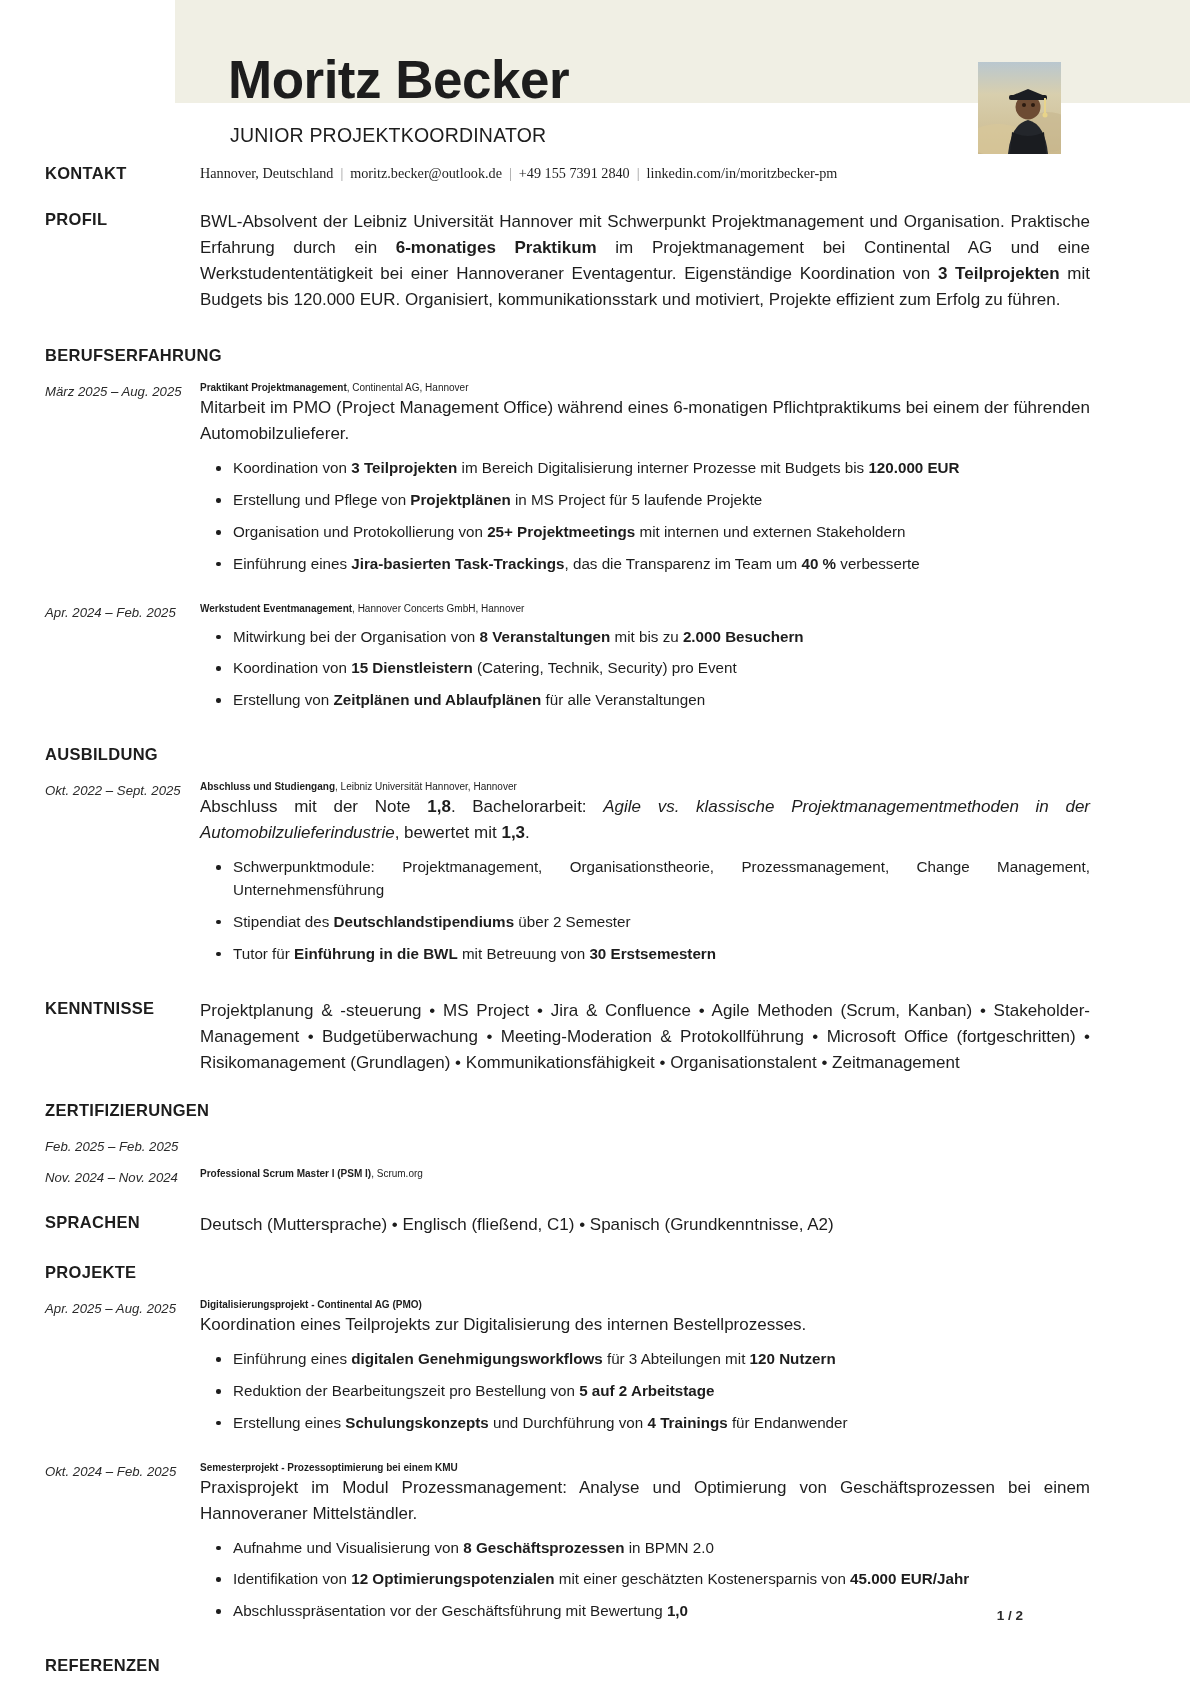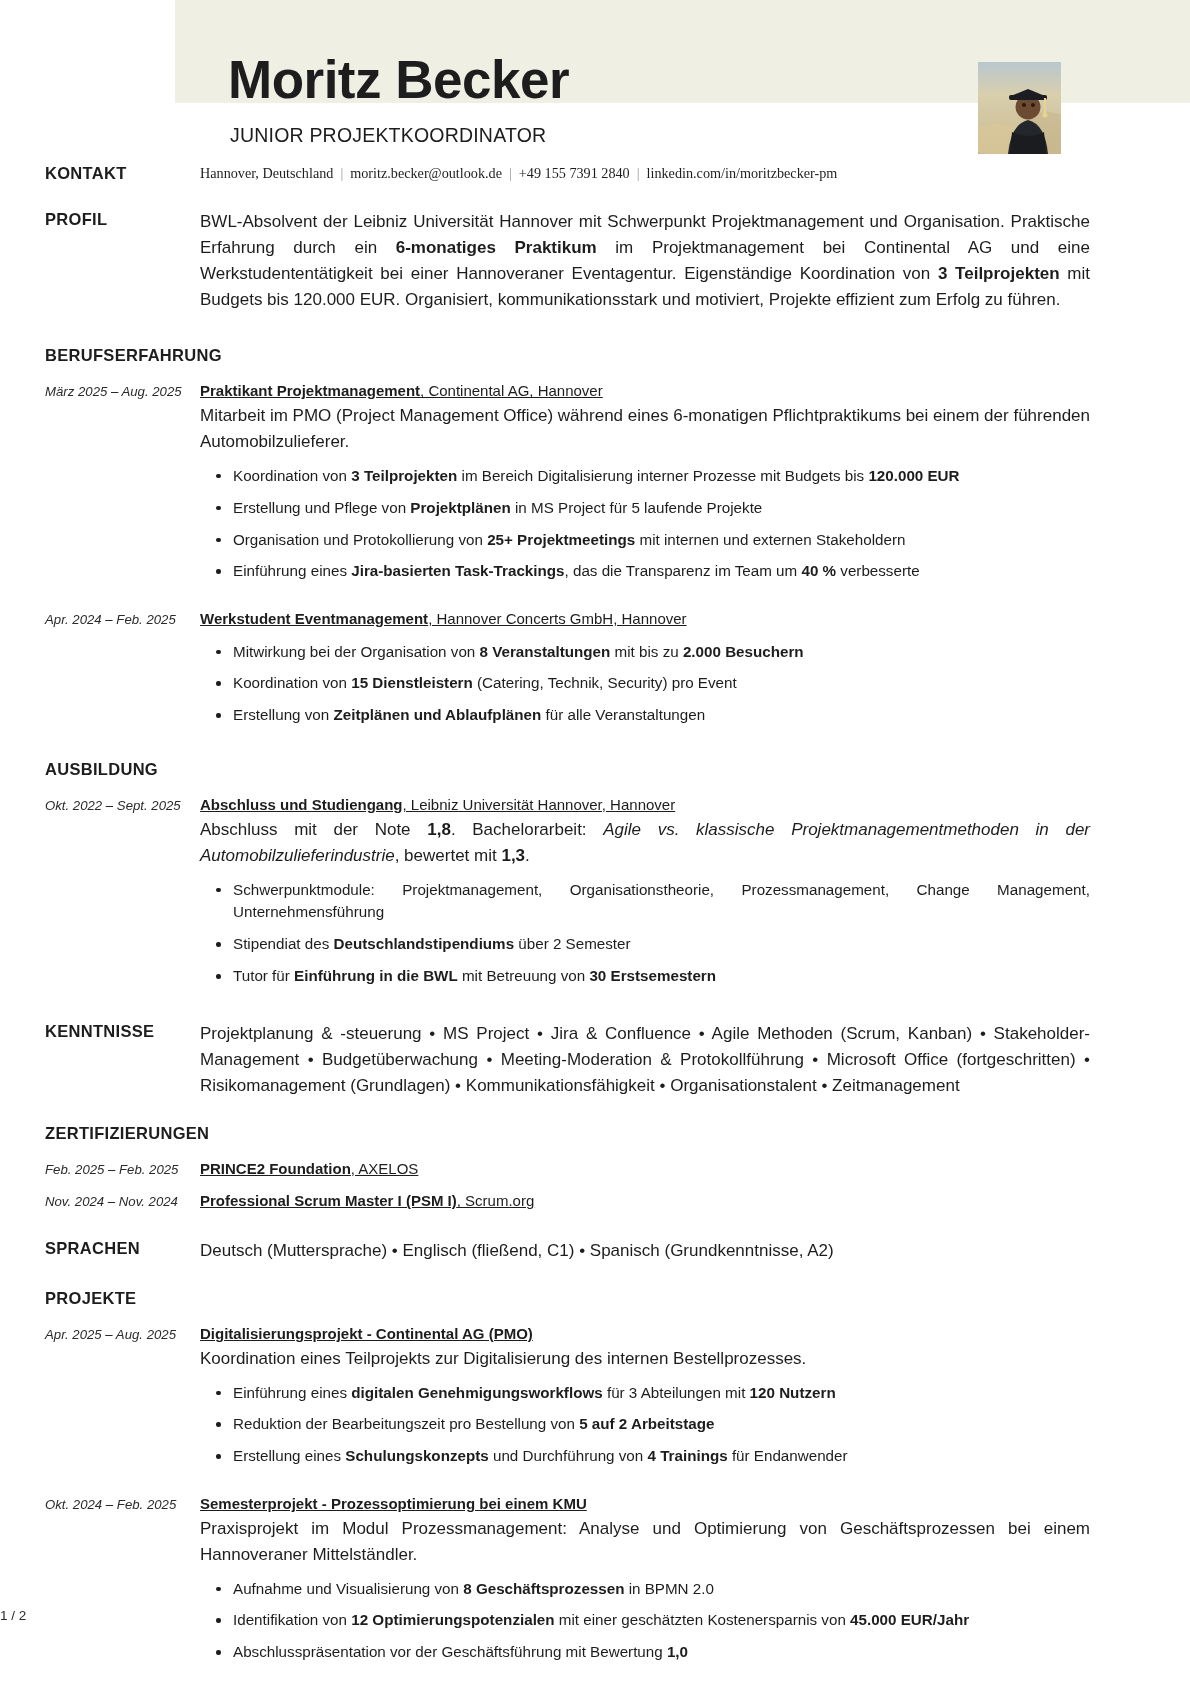--- a/index.html
+++ b/index.html
@@ -110,24 +110,23 @@
   }
   .body-text {
     font-size: 17px;
     line-height: 1.53;
     color: #1d1d1d;
     text-align: justify;
     hyphens: auto;
   }
   .body-text.nojust { text-align: left; }
   .entry-title {
-    font-size: 15px;
+    font-size: 10px;
     line-height: 1.5;
     color: #1d1d1d;
-    text-decoration: underline;
   }
   .entry-title b { font-weight: bold; }
   ul.bullets {
     margin: 10px 0 0 0;
     padding-left: 33px;
     list-style: none;
   }
   ul.bullets li {
     position: relative;
     font-size: 15.2px;
@@ -150,23 +149,24 @@
   }
   .gap-xs { height: 10px; }
   .gap-s  { height: 16px; }
   .gap-m  { height: 25px; }
   .gap-l  { height: 33px; }
   .footer {
     position: absolute;
     left: 0;
     bottom: 60px;
     width: 1023px;
-    text-align: left;
+    text-align: right;
     font-size: 13.5px;
     color: #2b2b2b;
+    font-weight: bold;
   }
   .contact-line { font-size: 14.2px; line-height: 1.5; font-family: Liberation Serif, serif; }
   .contact-line .pipe { color:#999; padding: 0 7px; }
   i.em { font-style: italic; }
 </style>
 </head>
 <body>
 
 <div class="page">
 
@@ -308,23 +308,20 @@
         <div class="section-head">ZERTIFIZIERUNGEN</div>
       </div>
       <div></div>
     </div>
     <div class="gap-s"></div>
 
     <div class="row">
       <div class="left-col">
         <div class="daterange">Feb. 2025 – Feb. 2025</div>
       </div>
-      <div class="right-col">
-        <div class="entry-title"><b>PRINCE2 Foundation</b><span>, AXELOS</span></div>
-      </div>
     </div>
     <div class="gap-xs"></div>
     <div class="row">
       <div class="left-col">
         <div class="daterange">Nov. 2024 – Nov. 2024</div>
       </div>
       <div class="right-col">
         <div class="entry-title"><b>Professional Scrum Master I (PSM I)</b><span>, Scrum.org</span></div>
       </div>
     </div>

